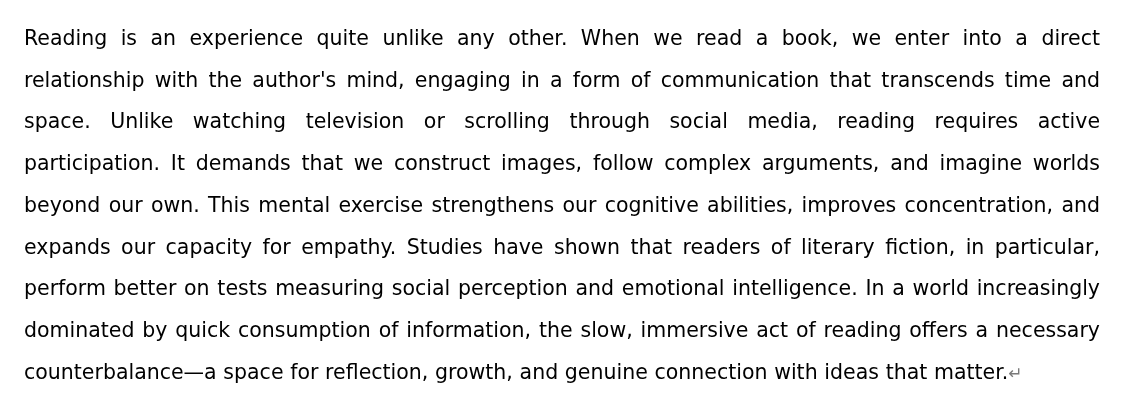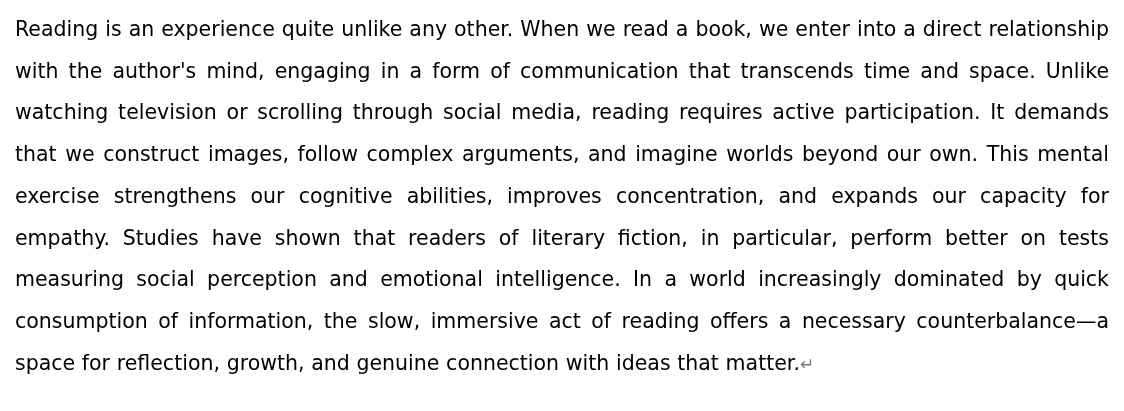--- a/index.html
+++ b/index.html
@@ -20,21 +20,21 @@
     height: 411px;
     padding: 2px 8px 0 8px;
     background: #ffffff;
   }
   .doc-paragraph {
     font-size: 20.5px;
     line-height: 41.7px;
     text-align: justify;
     text-justify: inter-word;
     color: #000000;
-    margin: 7px;
+    margin: 16px;
     word-spacing: 0.2px;
     hyphens: none;
   }
   
   .pilcrow {
     color: #7a7a7a;
     font-size: 17px;
     font-family: "DejaVu Sans", sans-serif;
     vertical-align: baseline;
   }

